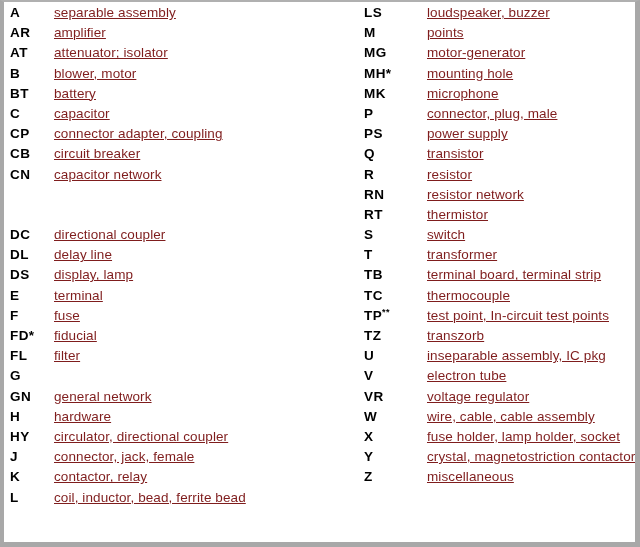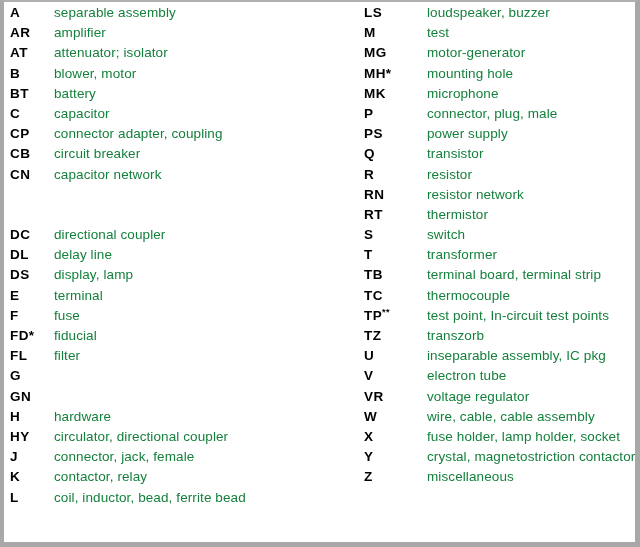--- a/index.html
+++ b/index.html
@@ -64,23 +64,24 @@
   }
   .column-right .ref-designator {
     width: 63px;
   }
   .ref-row.wide-designator .ref-designator {
     width: 90px;
     margin-top: 16px;
   }
   .ref-description {
     font-size: 13.5px;
-    color: #15803d;
+    color: #7f1d1d;
     flex: 1 1 auto;
     letter-spacing: 0.1px;
+    text-decoration: underline;
   }
   .ref-designator sup {
     font-size: 9px;
     font-weight: bold;
     vertical-align: super;
     line-height: 0;
   }
 </style>
 </head>
 <body>
@@ -158,20 +159,21 @@
         </div>
         <div class="ref-row">
           <div class="ref-designator">FL</div>
           <div class="ref-description">filter</div>
         </div>
         <div class="ref-row">
           <div class="ref-designator">G</div>
         </div>
         <div class="ref-row">
           <div class="ref-designator">GN</div>
+          <div class="ref-description">general network</div>
         </div>
         <div class="ref-row">
           <div class="ref-designator">H</div>
           <div class="ref-description">hardware</div>
         </div>
         <div class="ref-row">
           <div class="ref-designator">HY</div>
           <div class="ref-description">circulator, directional coupler</div>
         </div>
         <div class="ref-row">
@@ -187,21 +189,21 @@
           <div class="ref-description">coil, inductor, bead, ferrite bead</div>
         </div>
       </div>
     <div class="column column-right">
         <div class="ref-row">
           <div class="ref-designator">LS</div>
           <div class="ref-description">loudspeaker, buzzer</div>
         </div>
         <div class="ref-row">
           <div class="ref-designator">M</div>
-          <div class="ref-description">test</div>
+          <div class="ref-description">points</div>
         </div>
         <div class="ref-row">
           <div class="ref-designator">MG</div>
           <div class="ref-description">motor-generator</div>
         </div>
         <div class="ref-row">
           <div class="ref-designator">MH*</div>
           <div class="ref-description">mounting hole</div>
         </div>
         <div class="ref-row">

